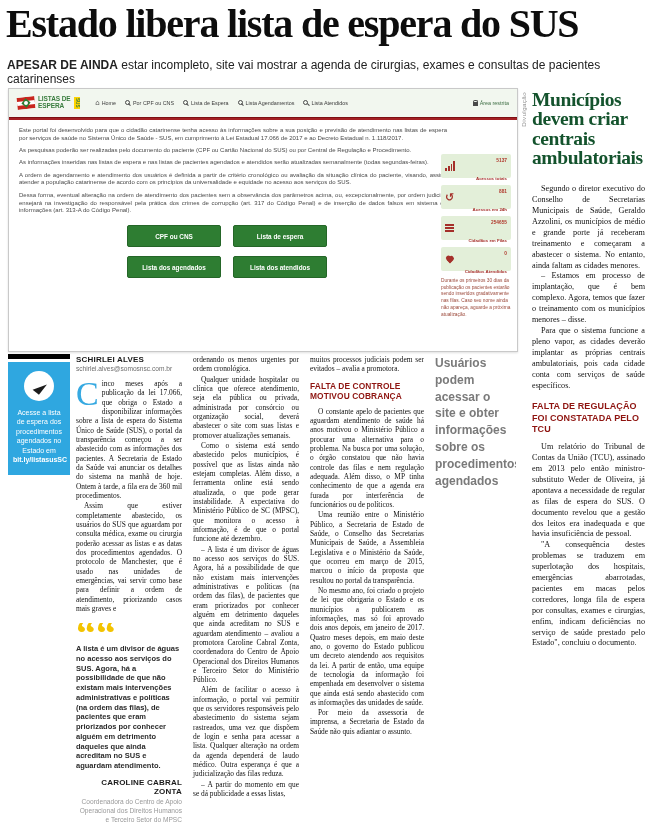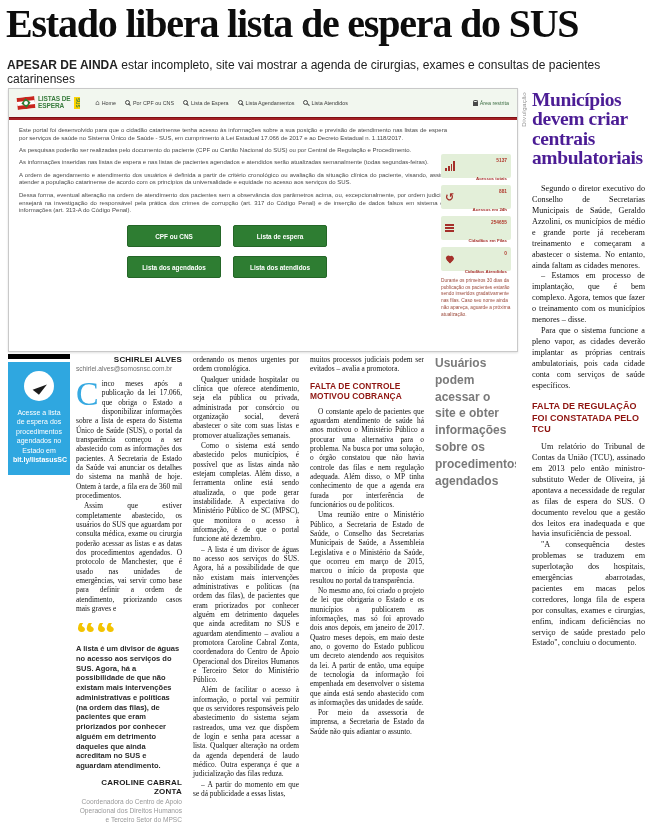--- a/index.html
+++ b/index.html
@@ -76,21 +76,21 @@
   .promo-circle { width:30px; height:30px; background:#fff; border-radius:50%;
     margin:0 auto 7px auto; display:flex; align-items:center; justify-content:center; }
   .cursor-tri { width:0; height:0; border-left:8px solid transparent;
     border-bottom:13px solid #1c1c1c; transform:rotate(38deg) translateX(1px); }
   .promo-text { color:#fff; font-size:7px; line-height:1.35; font-weight:500; }
   .promo-link { color:#fff; font-weight:800; cursor:pointer; }
 
   
   .main-cols { position:absolute; left:76px; top:355px; width:440px; height:479px;
     display:grid; grid-template-columns:106px 106px 114px 78px; gap:0 11px; overflow:hidden; }
-  .byline-name { font-size:8px; font-weight:800; letter-spacing:0.2px;text-align:right; }
+  .byline-name { font-size:8px; font-weight:800; letter-spacing:0.2px; }
   .byline-email { font-size:6.6px; color:#6e6e6e; margin:1px 0 7px 0; }
   .art-p { font-family:"Liberation Serif","DejaVu Serif",serif; font-size:7.4px;
     line-height:1.26; text-align:justify; color:#111; margin-bottom:1px; }
   .art-p.indent { text-indent:8px; }
   .dropcap { float:left; font-family:"Liberation Serif",serif; font-size:34px;
     line-height:27px; color:#36a9e1; margin:1px 3px 0 0; font-weight:400; }
   .sec-head { font-size:8.4px; font-weight:800; line-height:1.25; color:#8e1410;
     letter-spacing:0.1px; margin:7px 0 5px 0; }
   .caption { font-size:12px; line-height:1.4; color:#7a7a7a;font-weight:bold; }
 
@@ -98,21 +98,21 @@
   .quote-block { margin-top:10px; }
   .quote-mark { font-family:"Liberation Serif",serif; font-weight:700; color:#f3c300;
     font-size:40px; line-height:0.55; height:20px; overflow:hidden; }
   .quote-text { font-size:7.5px; font-weight:700; line-height:1.3; color:#2b2b2b; margin-top:1px; }
   .quote-author { font-size:8px; font-weight:800; text-align:right; margin-top:7px; letter-spacing:0.2px; }
   .quote-role { font-size:6.6px; color:#999; text-align:right; line-height:1.35; margin-top:2px; }
 
   
   .right-col { position:absolute; left:532px; top:90px; width:113px; height:744px; overflow:hidden; }
   .right-headline { font-family:"Liberation Serif","DejaVu Serif",serif; font-weight:700;
-    font-size:19.5px; line-height:0.99; letter-spacing:-0.4px; color:#4c1d95; margin-bottom:17px; }
+    font-size:19.5px; line-height:0.99; letter-spacing:-0.4px; color:#14532d; margin-bottom:17px; }
   .right-p { font-family:"Liberation Serif","DejaVu Serif",serif; font-size:8.2px;
     line-height:1.33; text-align:justify; color:#111; text-indent:9px; }
   .right-col .sec-head { font-size:9px; margin:10px 0 7px 0; }
 </style>
 </head>
 <body>
 
 <div>
 
   <h1 class="headline">Estado libera lista de espera do SUS</h1>

